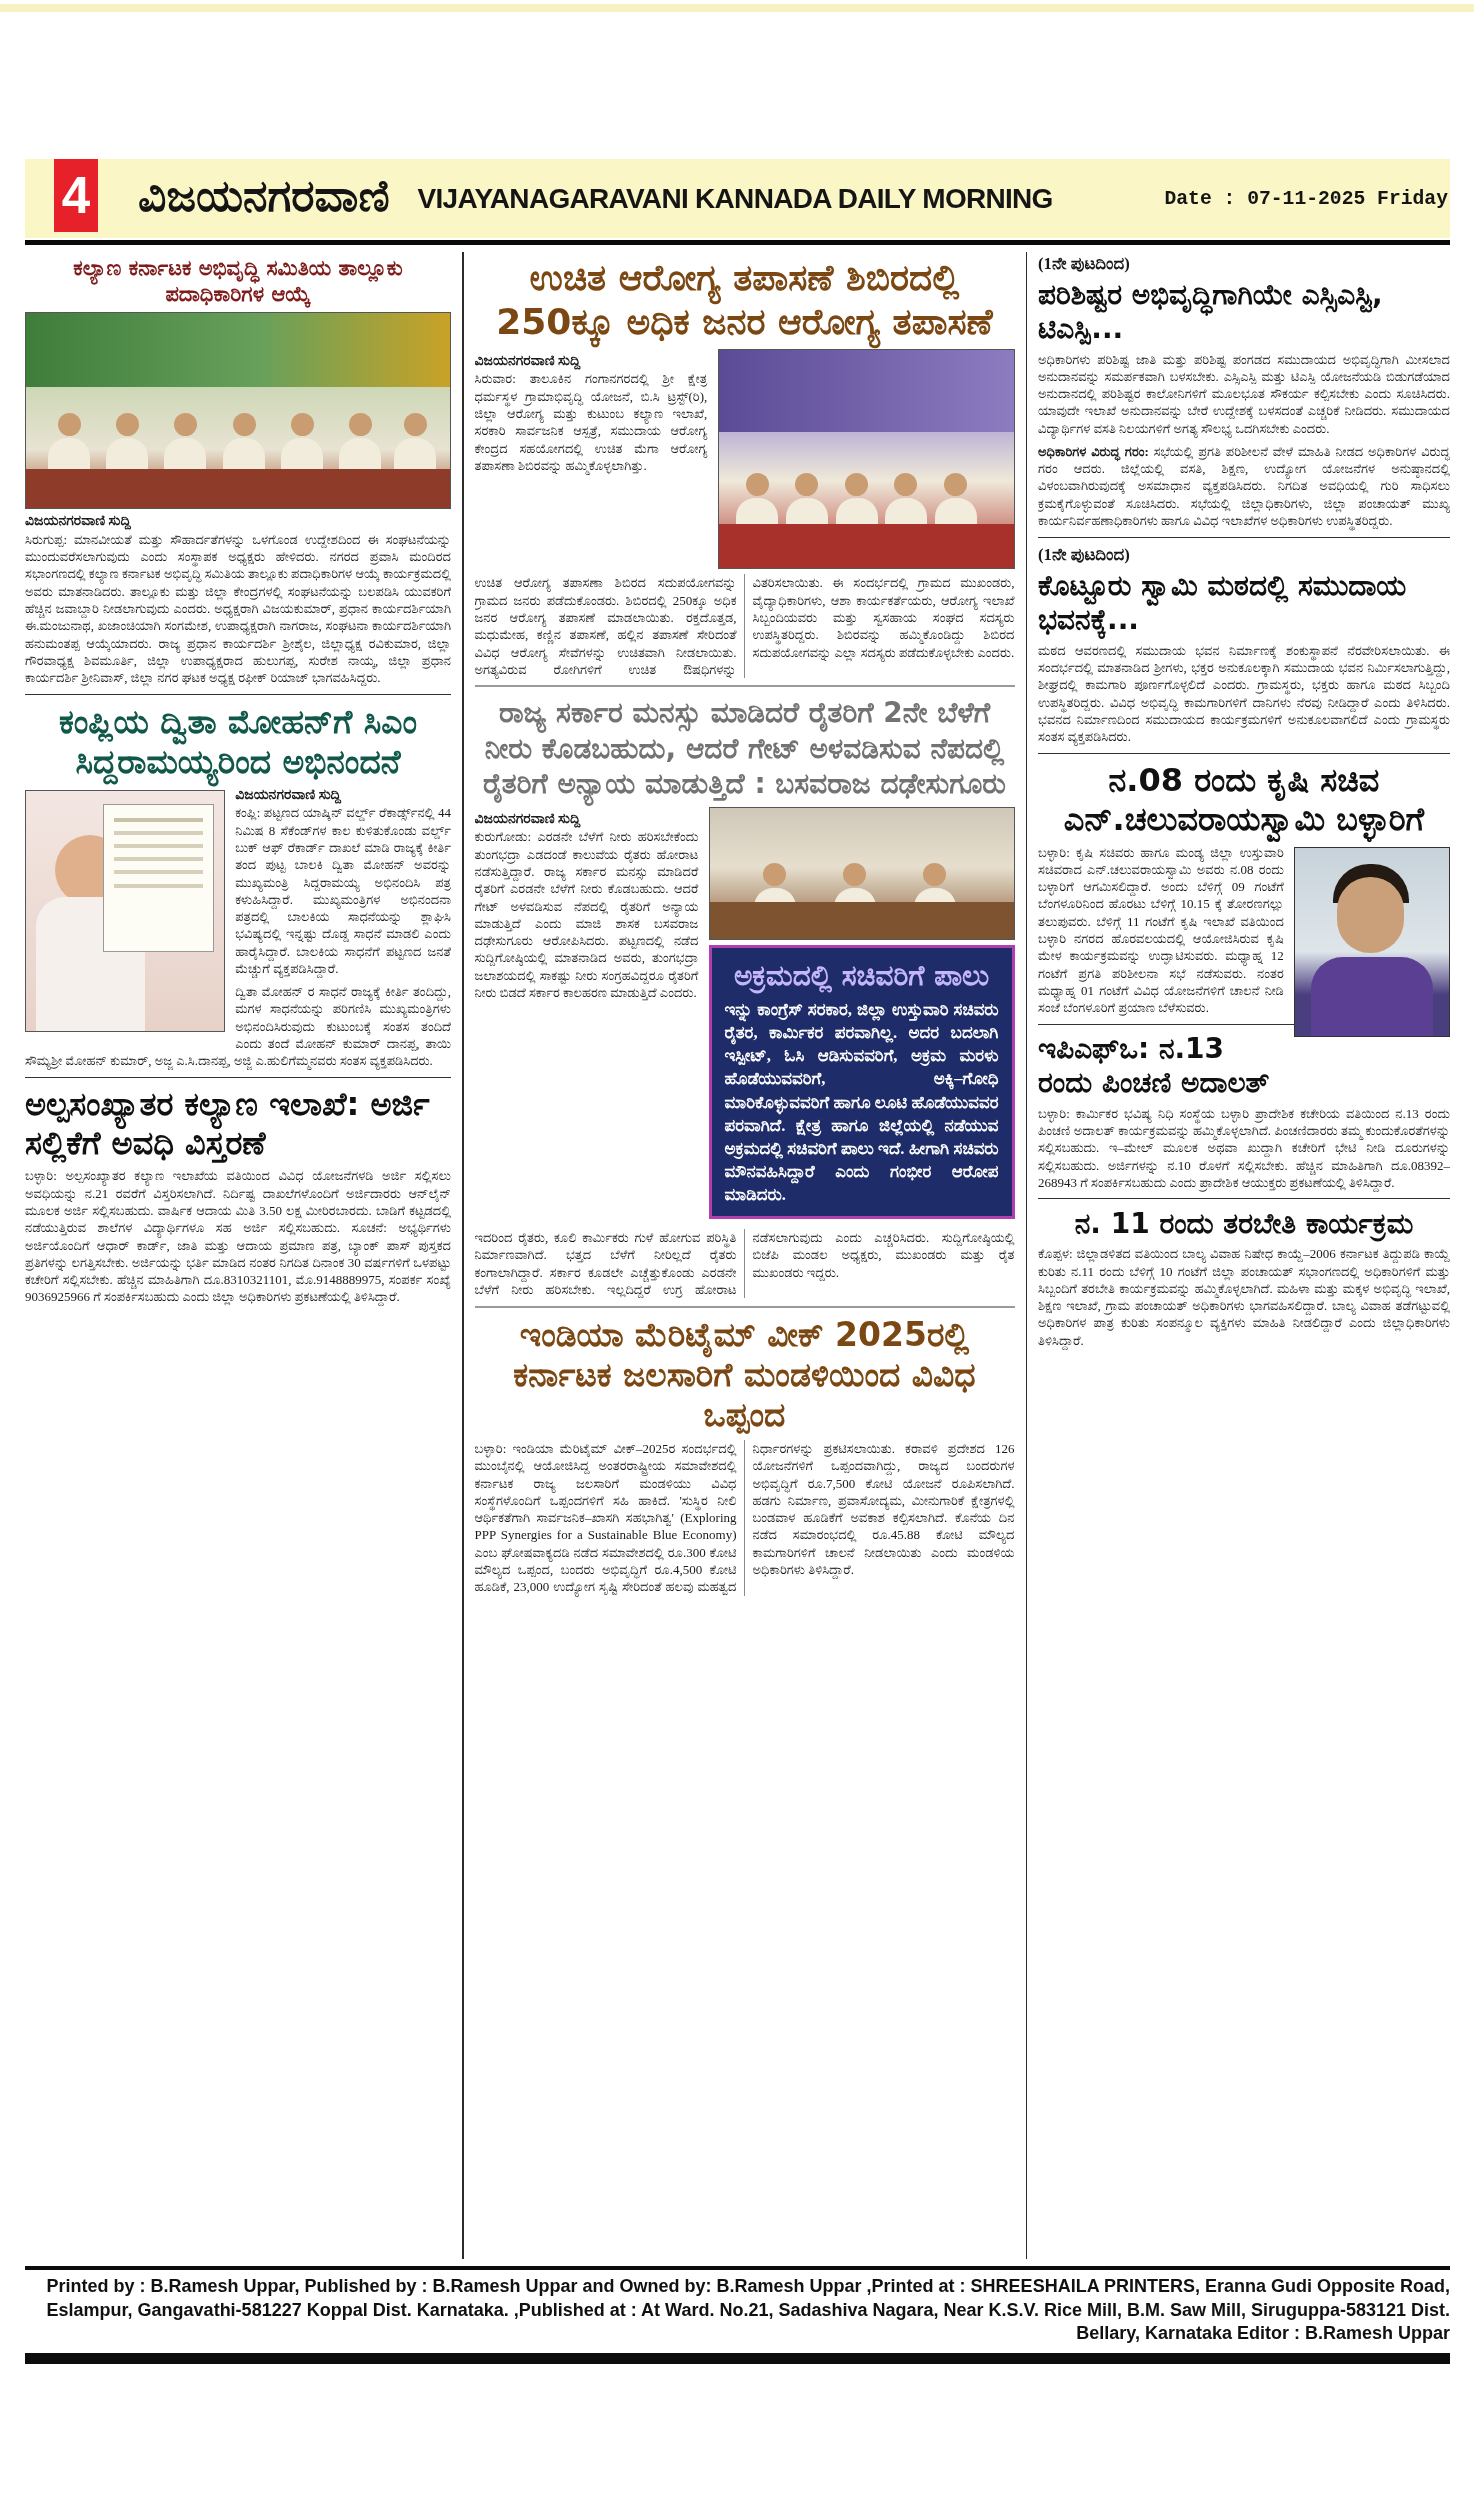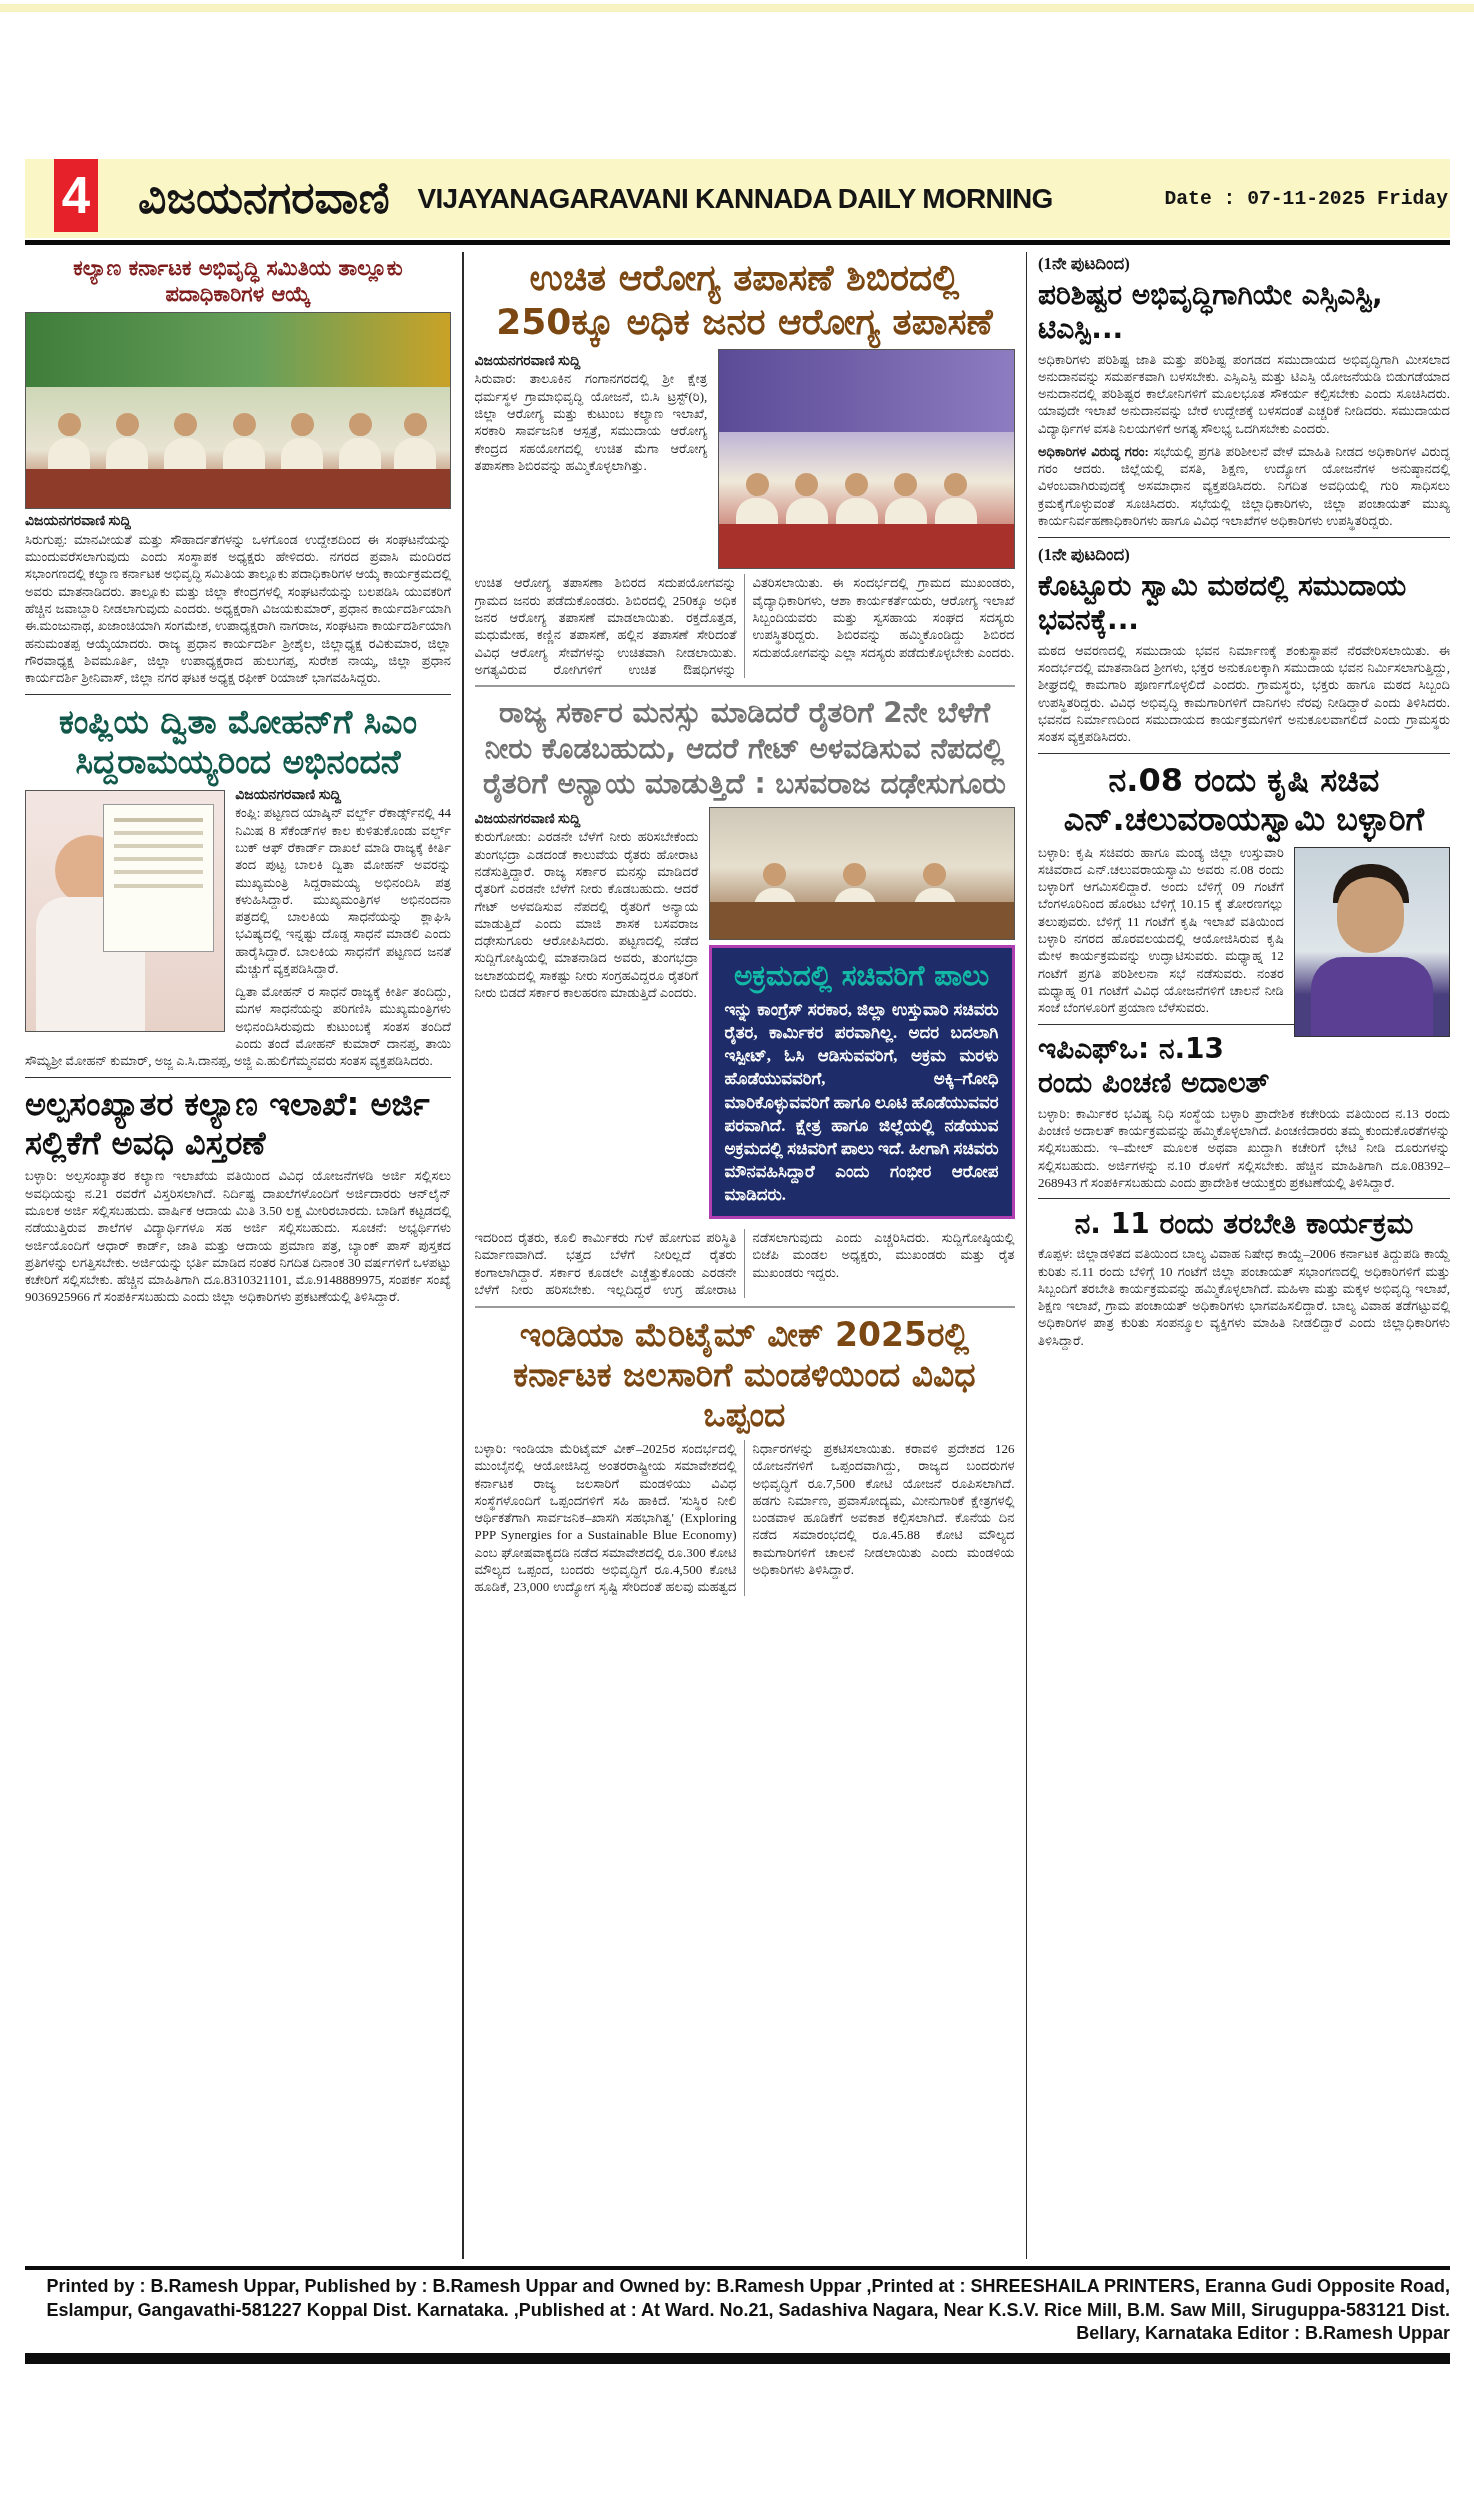--- a/index.html
+++ b/index.html
@@ -6,21 +6,21 @@
   .sheet{position:relative;width:1475px;height:2512px;background:#ffffff;overflow:hidden;
          font-family:"Liberation Serif","DejaVu Sans",serif;color:#1a1a1a;}
   .topstrip{position:absolute;top:4.4px;left:0;width:1475px;height:7.3px;background:#f7f2c2;}
 
   
   .masthead{position:absolute;top:159px;left:25px;width:1425px;height:79px;background:#fbf6c6;
             display:flex;align-items:center;}
   .pagenum{width:44px;height:73px;background:#e62129;color:#fff;display:flex;align-items:center;
            justify-content:center;font-family:"Liberation Sans",sans-serif;font-weight:bold;
            font-size:51px;margin-left:29px;margin-top:-5.8px;}
-  .mast-kn{font-family:Liberation Sans, sans-serif;font-weight:bold;font-size:44px;color:#151515;
+  .mast-kn{font-family:Liberation Mono, monospace;font-weight:bold;font-size:44px;color:#151515;
            margin-left:40px;white-space:nowrap;}
   .mast-en{font-family:"Liberation Sans",sans-serif;font-weight:bold;font-size:28px;color:#151515;
            margin-left:28px;letter-spacing:-0.7px;white-space:nowrap;}
   .mast-date{font-family:Liberation Mono, monospace;font-weight:bold;font-size:19.7px;color:#151515;
              margin-left:auto;margin-right:2px;white-space:nowrap;}
   .mastrule{position:absolute;top:240px;left:25px;width:1425px;height:5.1px;background:#0a0a0a;}
 
   
   .cols{position:absolute;top:252px;left:25px;width:1425px;height:2007px;display:flex;overflow:hidden;}
   .col{overflow:hidden;}
@@ -68,21 +68,21 @@
   .ph-c1 .photo-banner{background:linear-gradient(90deg,#5b4a96,#8d7cc0);}
   .ph-c2{height:131px;background:linear-gradient(#cfc8b8,#e6dfce 45%,#8a5a33);}
   .ph-portrait{float:right;width:154px;height:188px;margin:2.9px 0 4.4px 10.2px;border:1.5px solid #333;
                background:linear-gradient(#c7d2da,#dfe6ea 55%,#4a3f7e 78%);}
   .porthead{position:absolute;left:42px;top:29px;width:67px;height:76px;border-radius:33px;background:#caa07a;}
   .porthair{position:absolute;left:38px;top:16px;width:76px;height:39px;border-radius:36px 36px 0 0;background:#241a14;}
   .portbody{position:absolute;left:16px;top:109px;width:122px;height:79px;border-radius:32px 32px 0 0;background:#5a3f93;}
 
   
   .callout{background:#1e2d69;border:3.6px solid #b13fb1;padding:10.2px 13px;margin:5.8px 0;}
-  .callout-title{color:#14b8a6;font-family:"DejaVu Sans",sans-serif;font-weight:bold;font-size:28px;text-align:center;margin-bottom:5.8px;}
+  .callout-title{color:#c4b5fd;font-family:"DejaVu Sans",sans-serif;font-weight:bold;font-size:28px;text-align:center;margin-bottom:5.8px;}
   .callout-body{color:#ffffff;font-size:16.7px;line-height:1.38;text-align:justify;font-weight:bold;}
 
   .media-row{display:flex;gap:10.2px;}
   .media-row .txt{flex:1;}
 
   
   .footer{position:absolute;top:2266px;left:25px;width:1425px;}
   .footer .frule{height:3.6px;background:#0c0c0c;margin-bottom:5.8px;}
   .footer .fline{font-family:"Liberation Sans",sans-serif;font-weight:bold;font-size:18px;
                  text-align:right;color:#111;line-height:1.3;}

